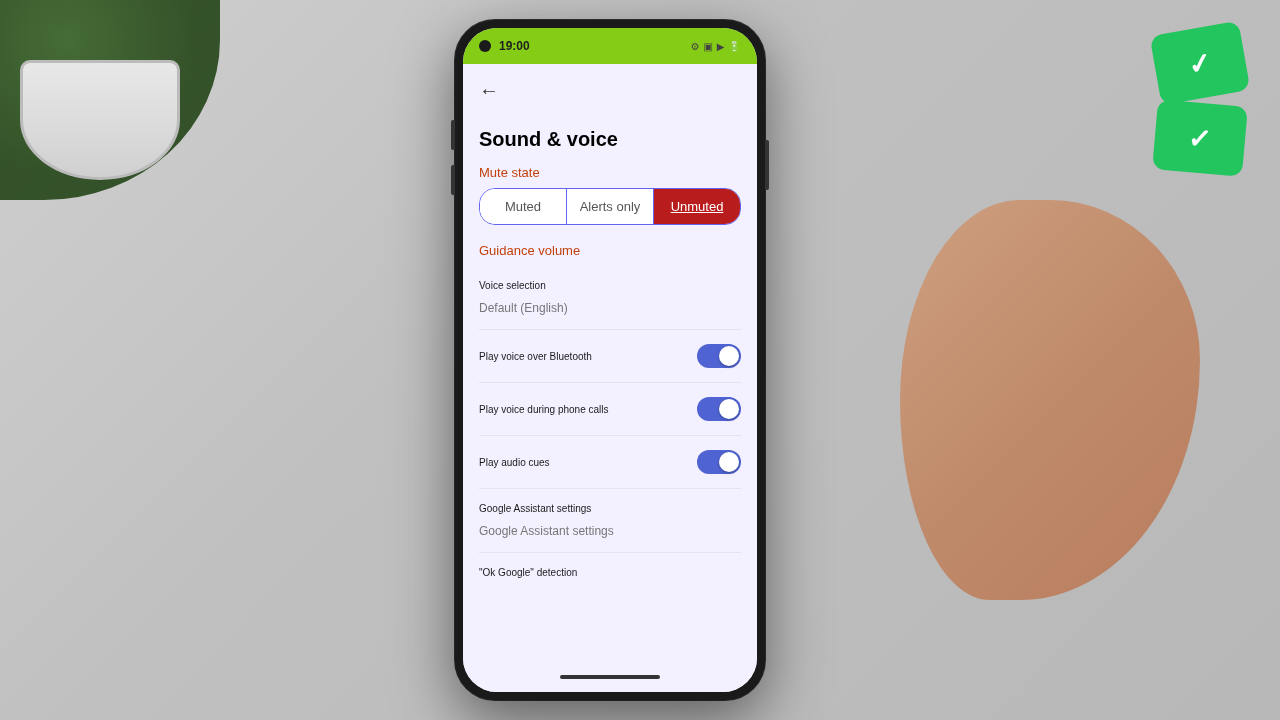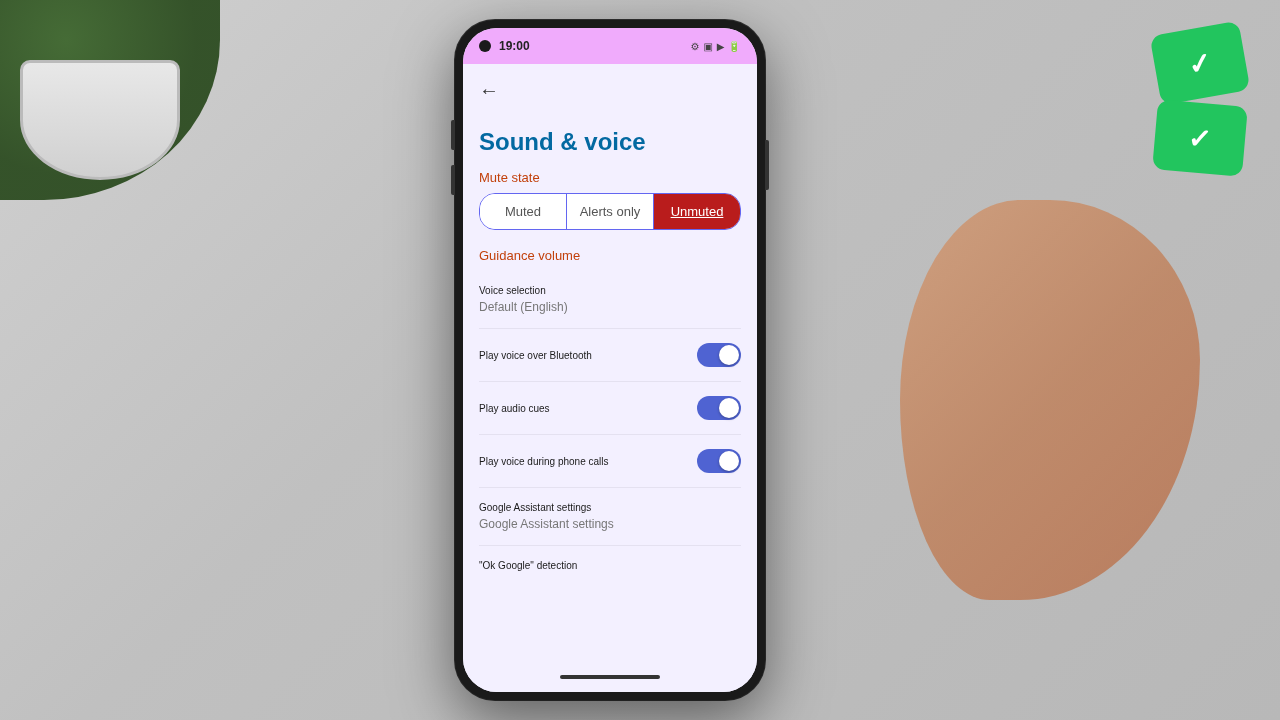--- a/index.html
+++ b/index.html
@@ -113,21 +113,21 @@
       background: #f3f0ff;
       border-radius: 34px;
       overflow: hidden;
       display: flex;
       flex-direction: column;
     }
 
     
     .status-bar {
       height: 36px;
-      background: #f0abfc;
+      background: #84cc16;
       display: flex;
       align-items: center;
       justify-content: space-between;
       padding: 0 16px;
       flex-shrink: 0;
     }
 
     .status-bar-left {
       display: flex;
       align-items: center;
@@ -183,23 +183,23 @@
 
     
     .content {
       flex: 1;
       background: #f3f0ff;
       padding: 16px;
       overflow-y: auto;
     }
 
     .section-title {
-      font-size: 24px;
+      font-size: 20px;
       font-weight: 600;
-      color: #0369a1;
+      color: #000000;
       margin-bottom: 14px;
     }
 
     .setting-label {
       font-size: 13px;
       color: #c2410c;
       margin-bottom: 8px;
       font-weight: 400;
     }
 
@@ -250,21 +250,21 @@
 
     .setting-row-text {
       font-size: 10px;
       color: #1a1a1a;
       flex: 1;
     }
 
     .setting-row-sub {
       font-size: 12px;
       color: #777;
-      margin-top: 4px;
+      margin-top: 10px;
     }
 
     
     .toggle {
       width: 44px;
       height: 24px;
       border-radius: 12px;
       background: #4f63d2;
       position: relative;
       cursor: pointer;
@@ -391,33 +391,33 @@
         </div>
 
         <div class="setting-row">
           <div class="setting-row-text">Play voice over Bluetooth</div>
           <div class="toggle">
             <div class="toggle-knob"></div>
           </div>
         </div>
 
         <div class="setting-row">
+          <div class="setting-row-text">Play voice during phone calls</div>
+          <div class="toggle">
+            <div class="toggle-knob"></div>
+          </div>
+        </div>
+
+        <div class="setting-row">
           <div class="setting-row-text">Play audio cues</div>
           <div class="toggle">
             <div class="toggle-knob"></div>
           </div>
         </div>
 
-        <div class="setting-row">
-          <div class="setting-row-text">Play voice during phone calls</div>
-          <div class="toggle">
-            <div class="toggle-knob"></div>
-          </div>
-        </div>
-
 
         <div class="setting-row">
           <div>
             <div class="setting-row-text">Google Assistant settings</div>
             <div class="setting-row-sub">Google Assistant settings</div>
           </div>
         </div>
 
         <div class="setting-row">
           <div>

